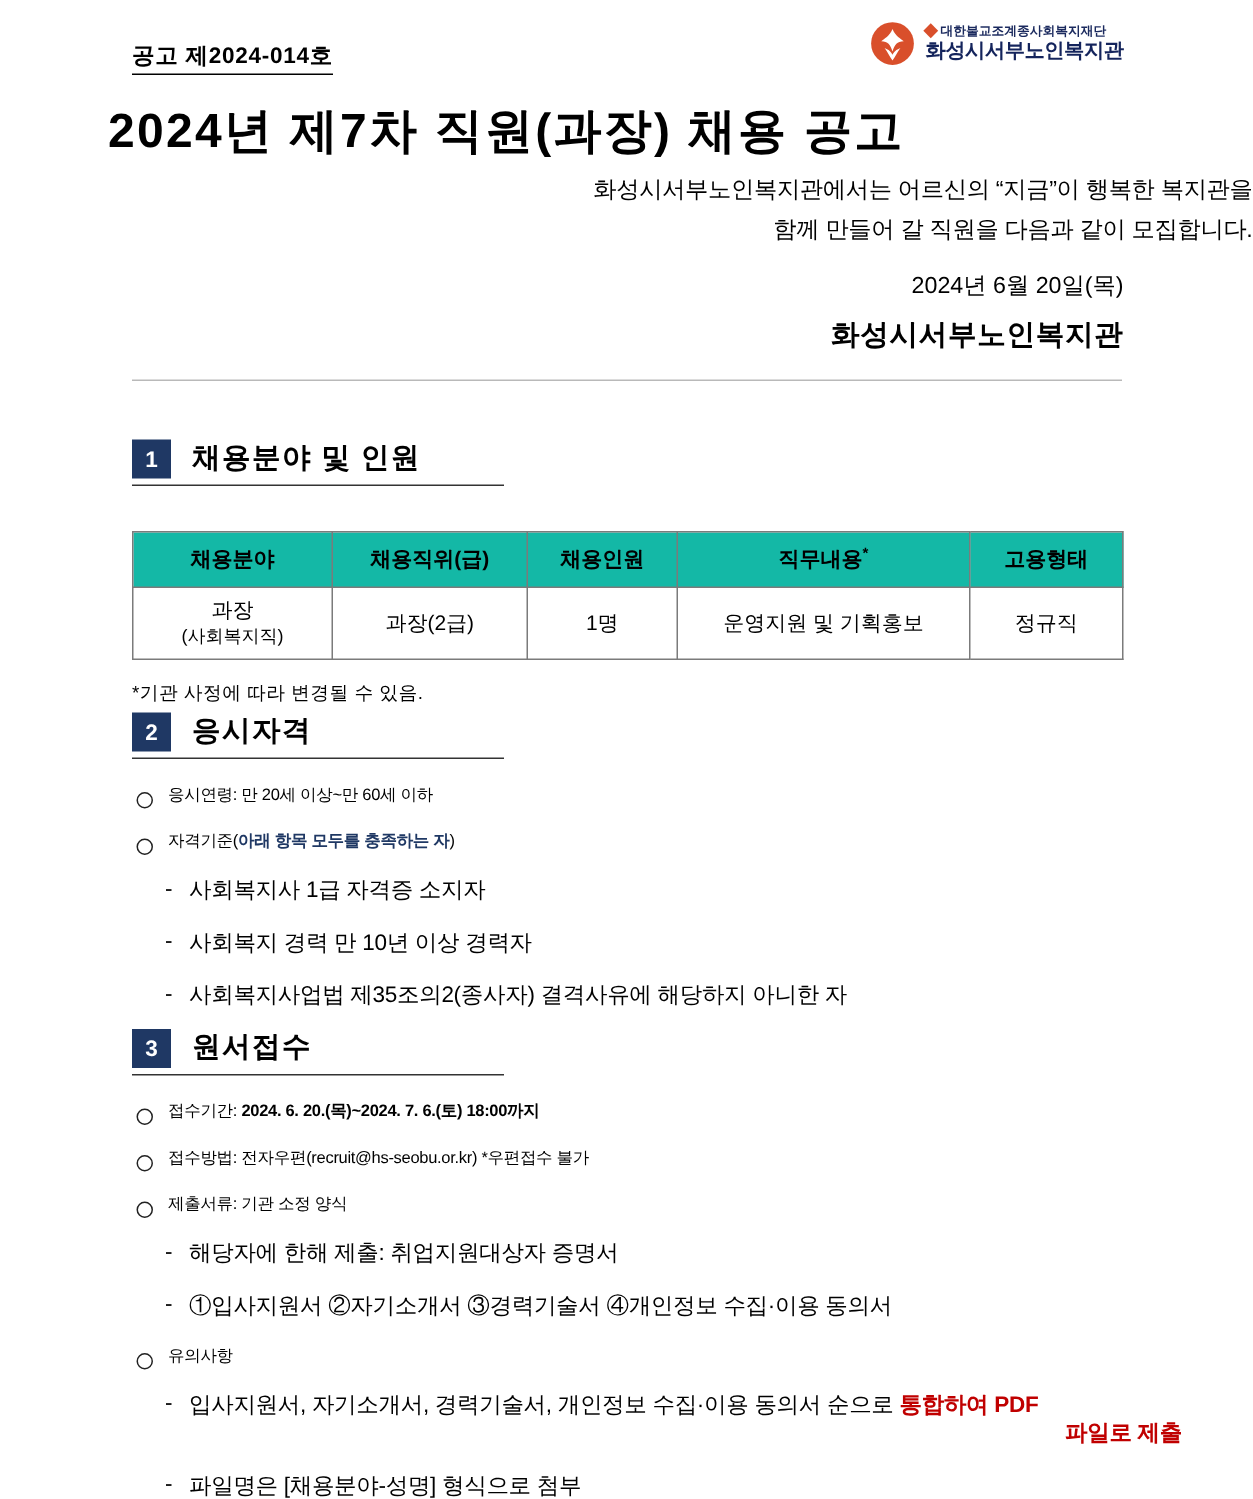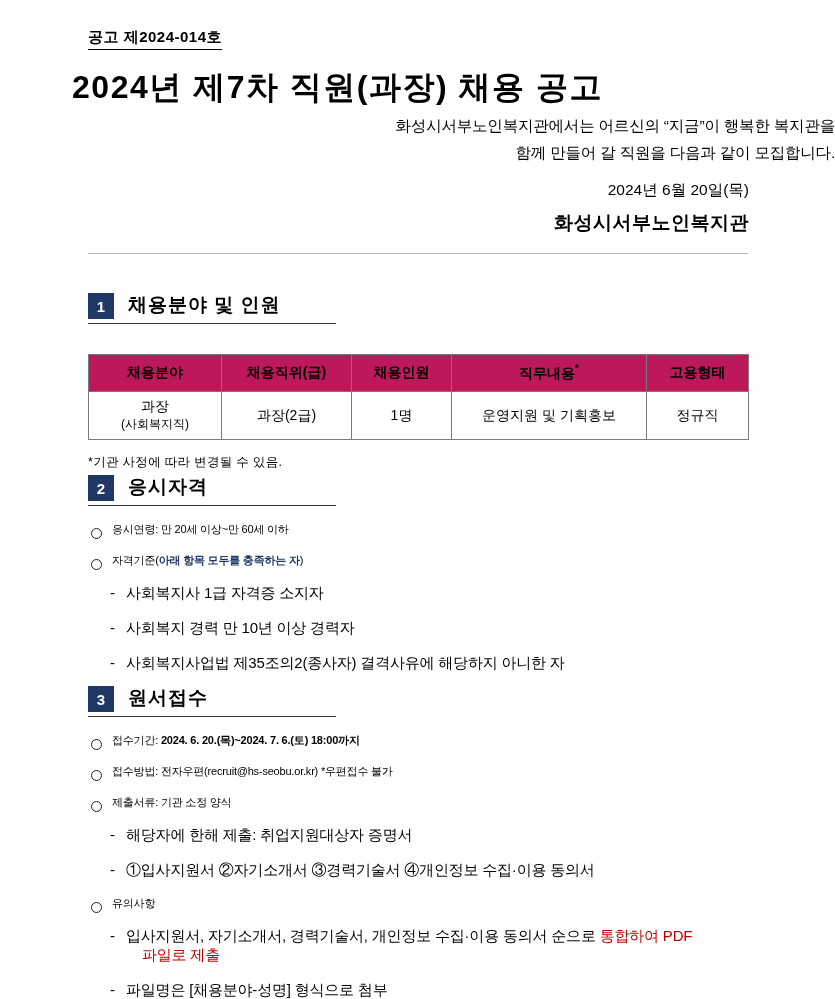--- a/index.html
+++ b/index.html
@@ -152,21 +152,21 @@
     width: 660px;
     table-layout: fixed;
   }
   table.jobs th, table.jobs td {
     border: 1px solid #7b7b7b;
     font-size: 14px;
     text-align: center;
     padding: 6px 2px;
   }
   table.jobs th {
-    background: #be185d;
+    background: #14b8a6;
     font-weight: bold;
     height: 24px;
   }
   table.jobs td {
     height: 34px;
   }
   .cell-two-line .l1 { display:block; font-size: 14px; }
   .cell-two-line .l2 { display:block; font-size: 12px; }
   .table-note {
     margin-top: 14px;
@@ -204,33 +204,47 @@
     border-radius: 50%;
   }
   ul.bullets > li.dash::before {
     content: "-";
     position: absolute;
     left: 22px;
     top: 0;
   }
   .b { font-weight: bold; }
   .navy { color: #1f3864; font-weight: bold; }
-  .red { color: #c00000; font-weight: normal; }
+  .red { color: #c00000; font-weight: bold; text-align: right; }
   .indent-cont {
     display: block;
     padding-left: 16px;
   }
 </style>
 </head>
 <body>
 
 <div class="page">
 
   <div class="doc-number">공고 제2024-014호</div>
 
+  <div class="logo-block">
+    <svg class="logo-mark" viewBox="0 0 40 40">
+      <circle cx="20" cy="20" r="19" fill="#d94f2b"></circle>
+      <path d="M20 7 C23 14 27 15 30 18 C24 18 22 21 20 27 C18 21 16 18 10 18 C13 15 17 14 20 7 Z" fill="#ffffff"></path>
+      <path d="M20 30 C22 26 25 25 27 24 C24 28 23 31 20 35 C17 31 16 28 13 24 C15 25 18 26 20 30 Z" fill="#ffffff"></path>
+    </svg>
+    <div class="logo-text">
+      <div class="foundation">
+        <span class="sq"></span>
+        <span>대한불교조계종사회복지재단</span>
+      </div>
+      <div class="center">화성시서부노인복지관</div>
+    </div>
+  </div>
 
   <div class="main-title">2024년 제7차 직원(과장) 채용 공고</div>
   <div class="subtitle-1">화성시서부노인복지관에서는 어르신의 “지금”이 행복한 복지관을</div>
   <div class="subtitle-2">함께 만들어 갈 직원을 다음과 같이 모집합니다.</div>
   <div class="date-line">2024년 6월 20일(목)</div>
   <div class="signature">화성시서부노인복지관</div>
   <div class="hr-top"></div>
 
   <div class="section" style="top:292px;">
     <div class="sec-head">

